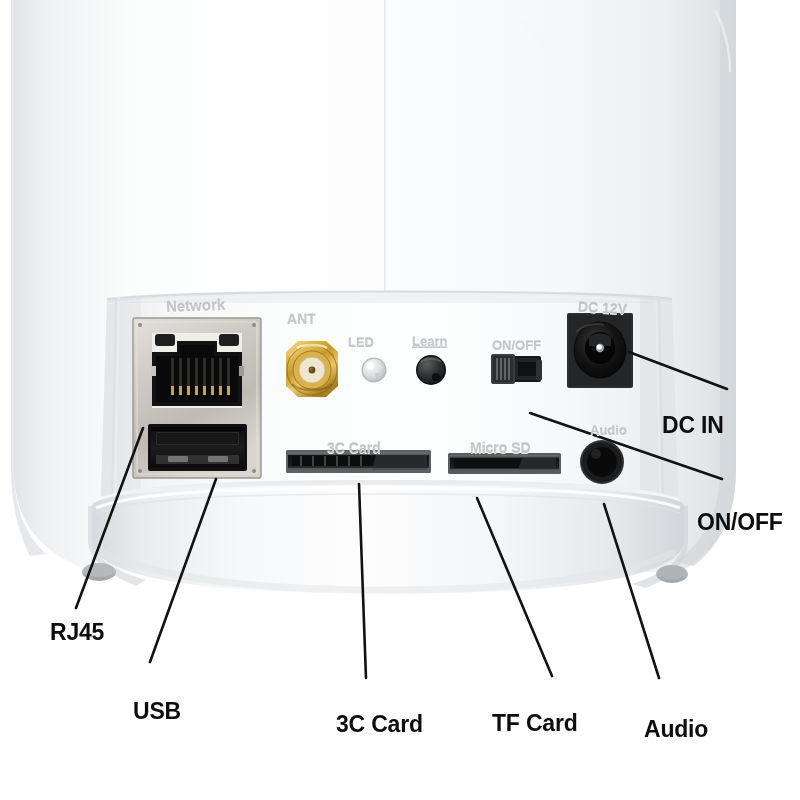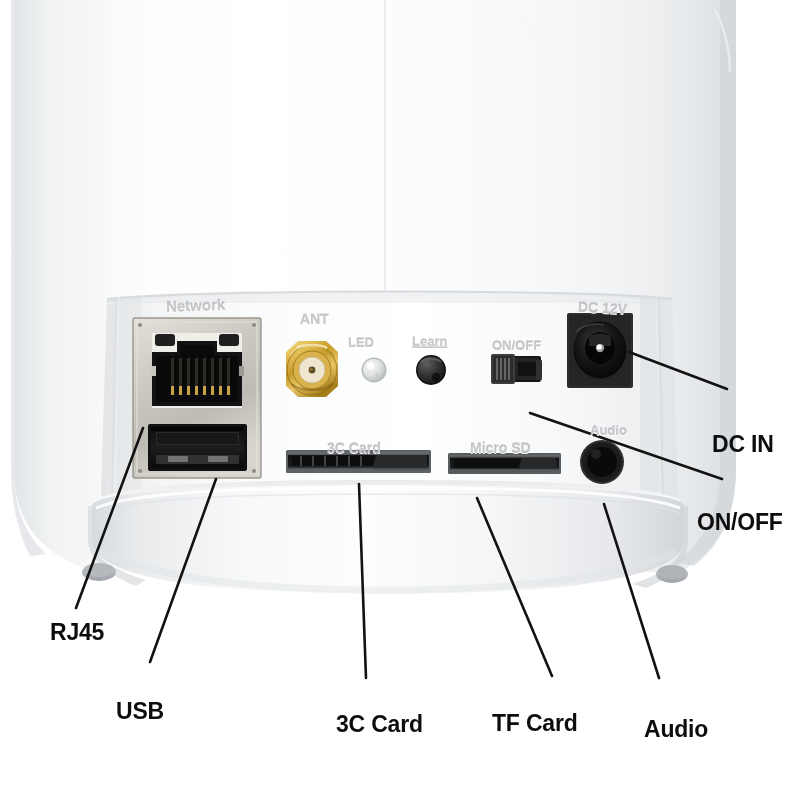--- a/index.html
+++ b/index.html
@@ -345,33 +345,33 @@
         <line x1="359" y1="484" x2="366" y2="678"></line>
         <line x1="477" y1="498" x2="552" y2="676"></line>
         <line x1="604" y1="504" x2="659" y2="678"></line>
         <line x1="629" y1="352" x2="727" y2="389"></line>
         <line x1="530" y1="413" x2="722" y2="479"></line>
       </g>
   </svg>
 
   <div id="emboss-layer">
       <div class="emboss" style="left: 166px; top: 297px; font-size: 15px; transform: rotate(-2deg);">Network</div>
-      <div class="emboss" style="left: 300px; top: 311px; font-size: 14px; transform: rotate(-1deg);">ANT</div>
+      <div class="emboss" style="left: 287px; top: 311px; font-size: 14px; transform: rotate(-1deg);">ANT</div>
       <div class="emboss" style="left: 348px; top: 335px; font-size: 13px; transform: rotate(0deg);">LED</div>
       <div class="emboss" style="left: 412px; top: 334px; font-size: 13px; transform: rotate(0deg); text-decoration: underline;">Learn</div>
       <div class="emboss" style="left: 492px; top: 338px; font-size: 13px; transform: rotate(0deg);">ON/OFF</div>
       <div class="emboss" style="left: 578px; top: 300px; font-size: 14px; transform: rotate(3deg);">DC 12V</div>
       <div class="emboss" style="left: 327px; top: 440px; font-size: 14px; transform: rotate(0deg);">3C Card</div>
       <div class="emboss" style="left: 470px; top: 440px; font-size: 14px; transform: rotate(0deg);">Micro SD</div>
       <div class="emboss" style="left: 590px; top: 423px; font-size: 13px; transform: rotate(0deg);">Audio</div>
     </div>
 
   <div id="callout-layer">
       <div class="lbl" style="left: 50px; top: 621px;">RJ45</div>
-      <div class="lbl" style="left: 116px; top: 700px;">USB</div>
+      <div class="lbl" style="left: 133px; top: 700px;">USB</div>
       <div class="lbl" style="left: 336px; top: 713px;">3C Card</div>
       <div class="lbl" style="left: 492px; top: 712px; text-align: right;">TF Card</div>
       <div class="lbl" style="left: 644px; top: 718px;">Audio</div>
-      <div class="lbl" style="left: 712px; top: 414px; margin-top: 19px;">DC IN</div>
+      <div class="lbl" style="left: 662px; top: 414px;">DC IN</div>
       <div class="lbl" style="left: 697px; top: 511px;">ON/OFF</div>
     </div>
 
 </div>
 
 </body></html>

